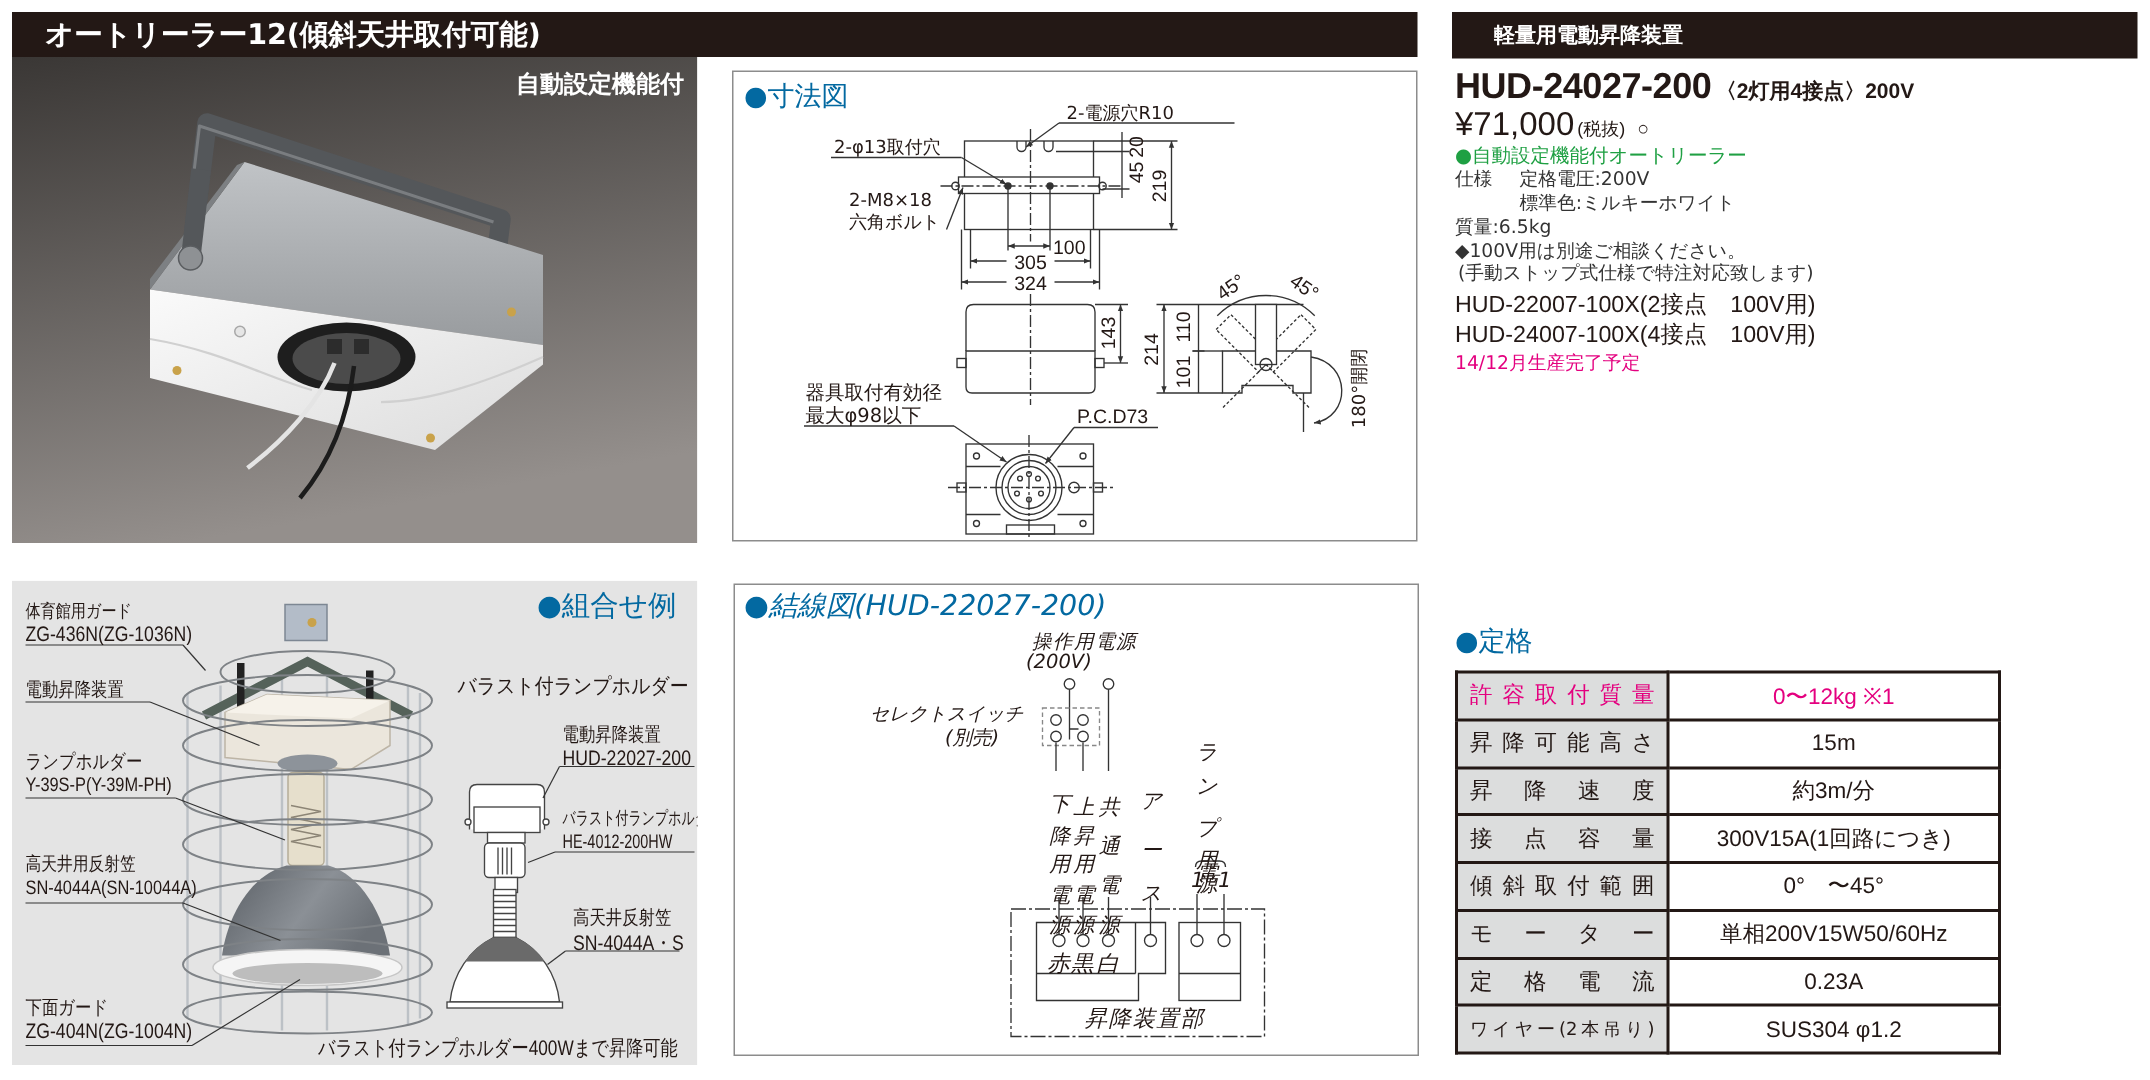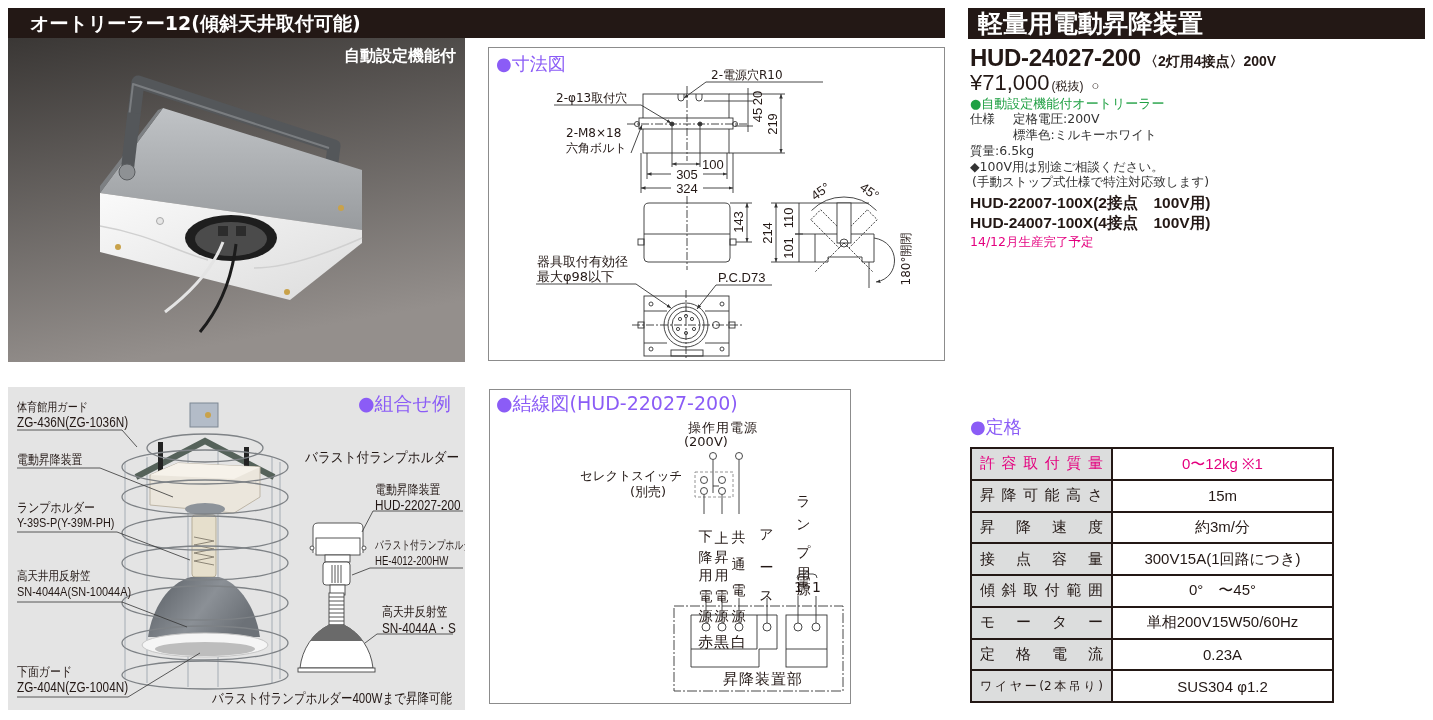--- a/index.html
+++ b/index.html
@@ -1,50 +1,50 @@
 <!DOCTYPE html>
 <html><head>
 <meta charset="utf-8">
 <style>
   html,body{margin:0;padding:0;}
   body{width:1433px;height:720px;position:relative;overflow:hidden;background:#ffffff;
        font-family:"DejaVu Sans",sans-serif;color:#231815;}
   
   .hdr{position:absolute;background:#231815;color:#fff;font-weight:bold;box-sizing:border-box;white-space:nowrap;}
   .hdr-left{left:8px;top:8px;width:937px;height:30px;font-size:19px;line-height:31px;padding-left:22px;}
-  .hdr-right{left:968px;top:8px;width:457px;height:31px;font-size:25px;line-height:32px;padding-left:10px;}
+  .hdr-right{left:968px;top:8px;width:457px;height:31px;font-size:14px;line-height:32px;padding-left:28px;}
   
   .panel{position:absolute;box-sizing:border-box;overflow:hidden;}
   .photo{left:8px;top:38px;width:457px;height:324px;}
   .dims{left:488px;top:47px;width:457px;height:314px;border:1px solid #8c8c8c;}
   .combo{left:8px;top:387px;width:457px;height:323px;}
-  .wiring{left:489px;top:389px;width:362px;height:315px;border:1px solid #8c8c8c;}
+  .wiring{left:489px;top:389px;width:457px;height:315px;border:1px solid #8c8c8c;font-style:italic;}
   .panel svg{position:absolute;left:0;top:0;}
   .badge{position:absolute;right:9px;top:8px;color:#fff;font-weight:bold;font-size:16px;white-space:nowrap;}
-  .sec-head{position:absolute;font-size:18px;white-space:nowrap;color:#8b5cf6;}
+  .sec-head{position:absolute;font-size:18px;white-space:nowrap;color:#0369a1;}
   
   .dimtxt{font-family:"Liberation Sans",sans-serif;font-size:13px;fill:#231815;}
   .lbltxt{font-family:"DejaVu Sans",sans-serif;font-size:12px;fill:#231815;}
   
   .cl{position:absolute;white-space:nowrap;font-family:"Liberation Sans",sans-serif;color:#231815;
       transform:scaleX(.84);transform-origin:0 0;}
   
   .wl{position:absolute;white-space:nowrap;font-size:13px;color:#231815;}
   .vt{position:absolute;writing-mode:vertical-rl;width:16px;font-size:14px;line-height:16px;
       text-align:justify;text-align-last:justify;color:#231815;}
   
   .ri{position:absolute;white-space:nowrap;color:#333;}
   .model{left:970px;top:44px;font-family:"Liberation Sans",sans-serif;font-weight:bold;font-size:24px;color:#231815;letter-spacing:-0.3px;}
   .model small{font-size:14px;font-weight:bold;margin-left:3px;letter-spacing:0;margin-top:19px;}
   .price{left:970px;top:70px;font-family:"Liberation Sans",sans-serif;font-size:22px;color:#231815;}
   .price .tax{font-size:12px;margin-left:2px;}
   .price .mark{font-size:13px;margin-left:8px;}
   .feat{left:970px;top:95px;font-size:13px;color:#1fa043;}
   .spec{font-size:12.5px;}
-  .variant{font-family:"Liberation Sans",sans-serif;font-size:15.5px;color:#231815;left:970px;font-weight:bold;}
+  .variant{font-family:"Liberation Sans",sans-serif;font-size:15.5px;color:#231815;left:970px;}
   .disc{left:970px;top:234px;font-size:12.5px;color:#e4007f;text-align:center;}
   
   .rt{position:absolute;left:970px;top:447px;width:364px;border-collapse:collapse;table-layout:fixed;}
   .rt tr{height:31.75px;}
   .rt td{border:2px solid #231815;padding:0;font-size:15px;color:#231815;}
   .rt td.lab{width:123px;background:#dcdddd;padding:0 8px;text-align:justify;text-align-last:justify;white-space:nowrap;}
   .rt td.val{text-align:center;font-family:"Liberation Sans",sans-serif;white-space:nowrap;}
   .rt tr.hl td{color:#e4007f;}
   .rt td.small{font-size:12px;}
 </style>

